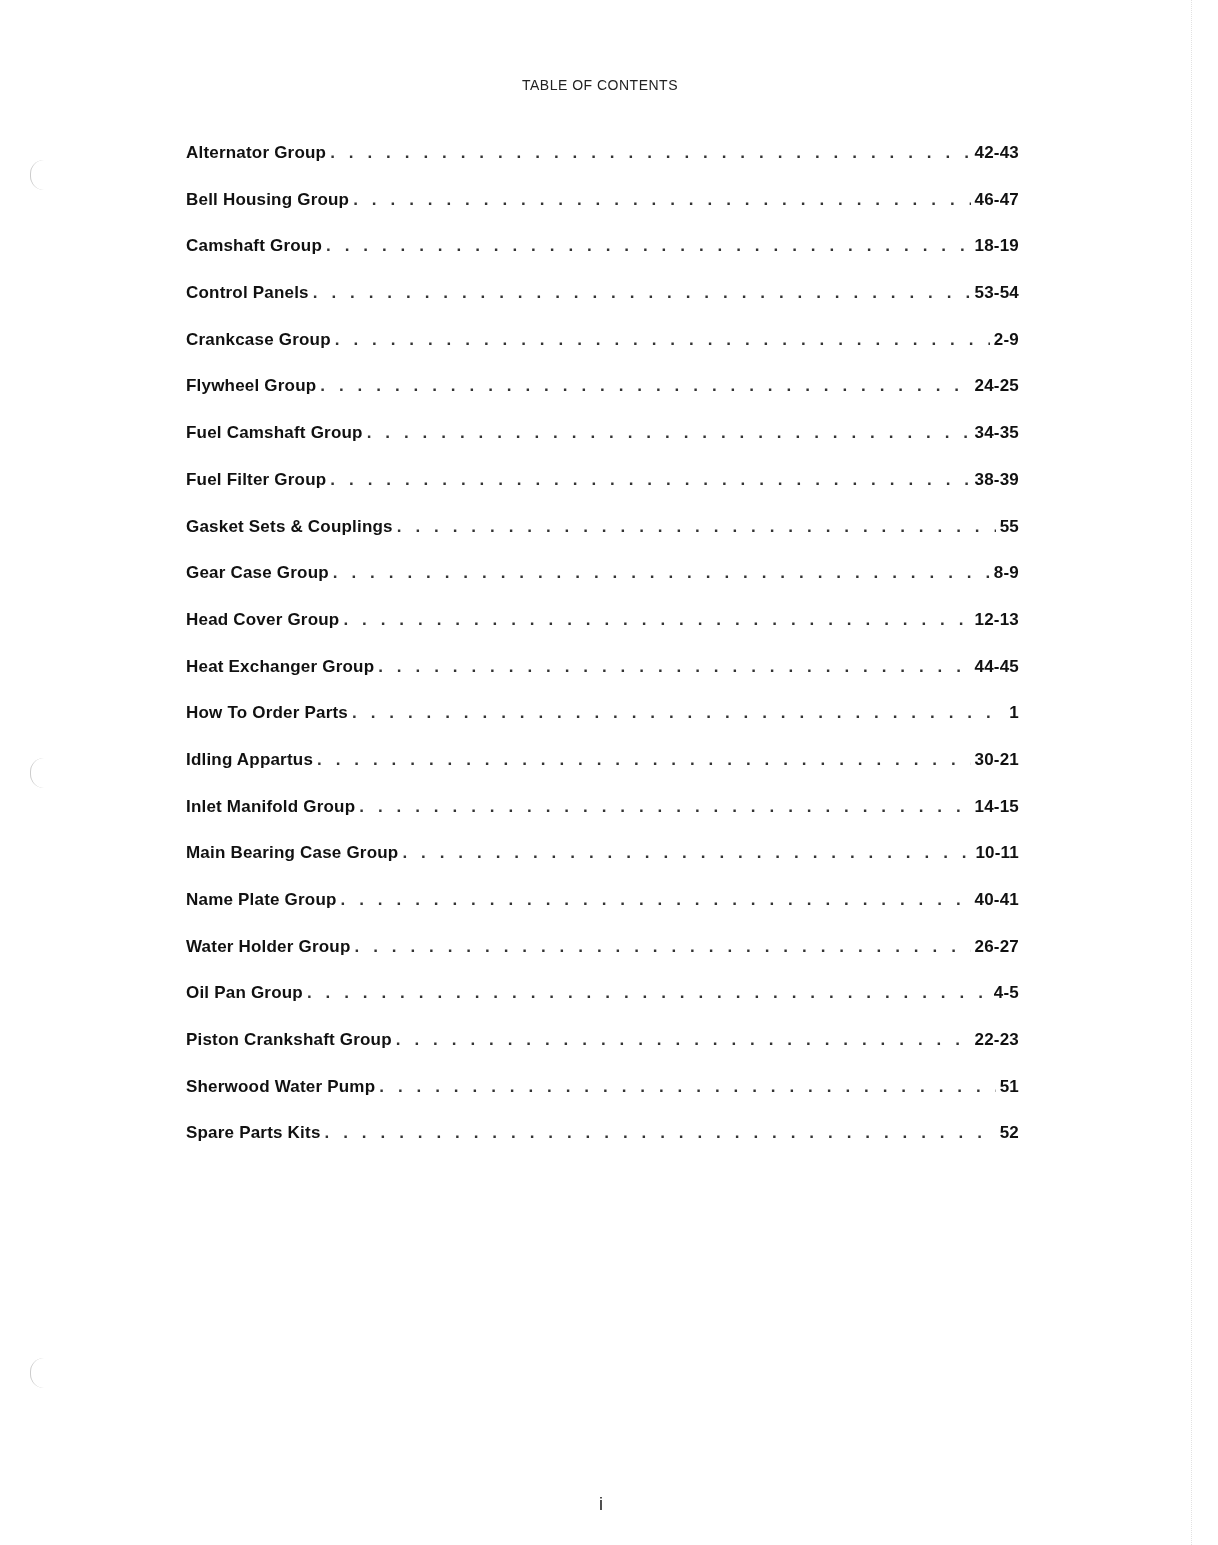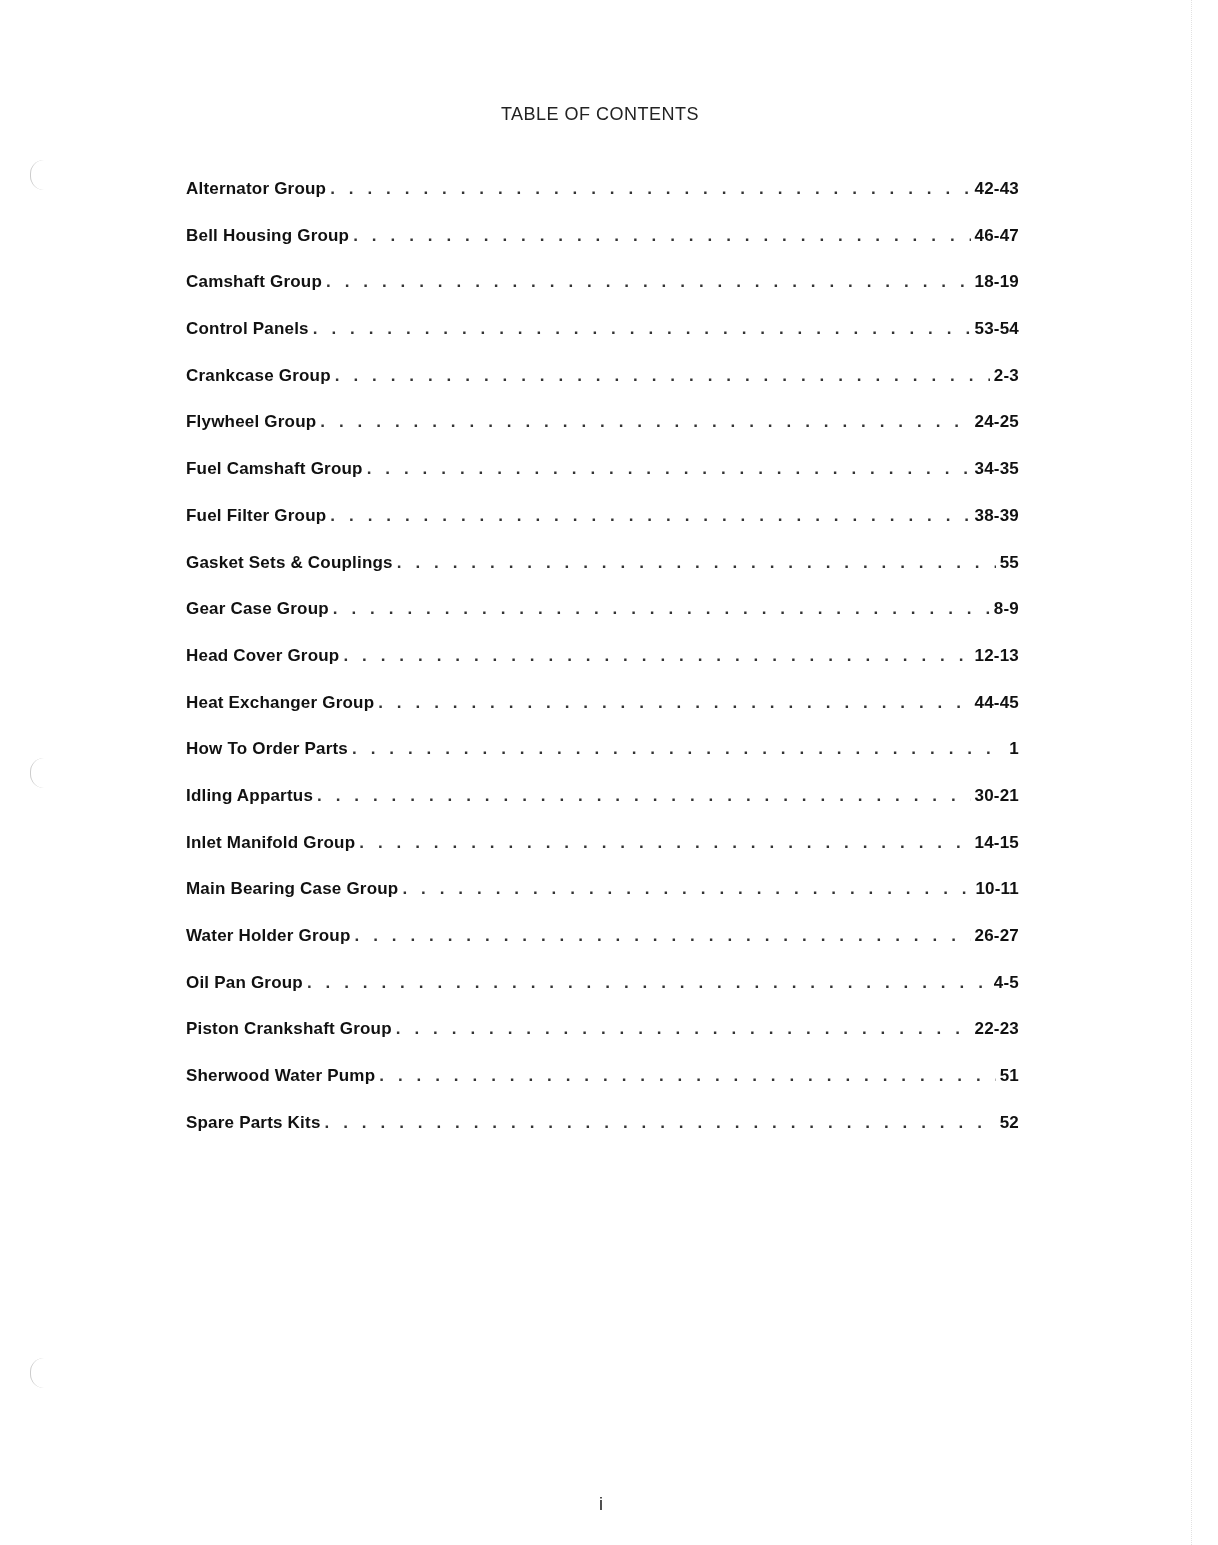--- a/index.html
+++ b/index.html
@@ -1,32 +1,32 @@
 <!DOCTYPE html>
 <html><head>
   <meta charset="utf-8">
   <style>
     html, body { margin: 0; padding: 0; background: #ffffff; }
     body {
       width: 1218px; height: 1545px; position: relative; overflow: hidden;
       font-family: "Liberation Sans", sans-serif; color: #111;
     }
     .page-title {
-      position: absolute; top: 92px; left: 0; width: 1200px; text-align: center;
-      font-size: 18px; font-weight: normal; letter-spacing: 0.5px; color: #222;
+      position: absolute; top: 68px; left: 0; width: 1200px; text-align: center;
+      font-size: 14px; font-weight: normal; letter-spacing: 0.5px; color: #222;
     }
     .toc {
       position: absolute; top: 143px; left: 186px; width: 833px;
       margin: 0; padding: 0; list-style: none;
     }
     .toc-row {
       display: flex; align-items: baseline; height: 46.7px;
       font-size: 17px; font-weight: bold; letter-spacing: 0.2px;
     }
-    .toc-label { white-space: nowrap; padding-right: 4px; margin-top: 36px; }
+    .toc-label { white-space: nowrap; padding-right: 4px; }
     .toc-dots {
       flex: 1; overflow: hidden; white-space: nowrap; color: #333;
       letter-spacing: 4.6px; font-weight: bold;
     }
     .toc-dots::before {
       content: ". . . . . . . . . . . . . . . . . . . . . . . . . . . . . . . . . . . . . . . . . . . . . . . . . . . . . . . . . . . . . . . . . . . . .";
     }
     .toc-page { white-space: nowrap; padding-left: 4px; text-align: left; }
     .page-number {
       position: absolute; top: 1494px; left: 599px; font-size: 18px; color: #222;
@@ -67,21 +67,21 @@
       <span class="toc-page">18-19</span>
     </li>
   <li class="toc-row">
       <span class="toc-label">Control Panels</span>
       <span class="toc-dots"></span>
       <span class="toc-page">53-54</span>
     </li>
   <li class="toc-row">
       <span class="toc-label">Crankcase Group</span>
       <span class="toc-dots"></span>
-      <span class="toc-page">2-3</span>
+      <span class="toc-page">2-9</span>
     </li>
   <li class="toc-row">
       <span class="toc-label">Flywheel Group</span>
       <span class="toc-dots"></span>
       <span class="toc-page">24-25</span>
     </li>
   <li class="toc-row">
       <span class="toc-label">Fuel Camshaft Group</span>
       <span class="toc-dots"></span>
       <span class="toc-page">34-35</span>
@@ -125,20 +125,25 @@
       <span class="toc-label">Inlet Manifold Group</span>
       <span class="toc-dots"></span>
       <span class="toc-page">14-15</span>
     </li>
   <li class="toc-row">
       <span class="toc-label">Main Bearing Case Group</span>
       <span class="toc-dots"></span>
       <span class="toc-page">10-11</span>
     </li>
   <li class="toc-row">
+      <span class="toc-label">Name Plate Group</span>
+      <span class="toc-dots"></span>
+      <span class="toc-page">40-41</span>
+    </li>
+  <li class="toc-row">
       <span class="toc-label">Water Holder Group</span>
       <span class="toc-dots"></span>
       <span class="toc-page">26-27</span>
     </li>
   <li class="toc-row">
       <span class="toc-label">Oil Pan Group</span>
       <span class="toc-dots"></span>
       <span class="toc-page">4-5</span>
     </li>
   <li class="toc-row">

